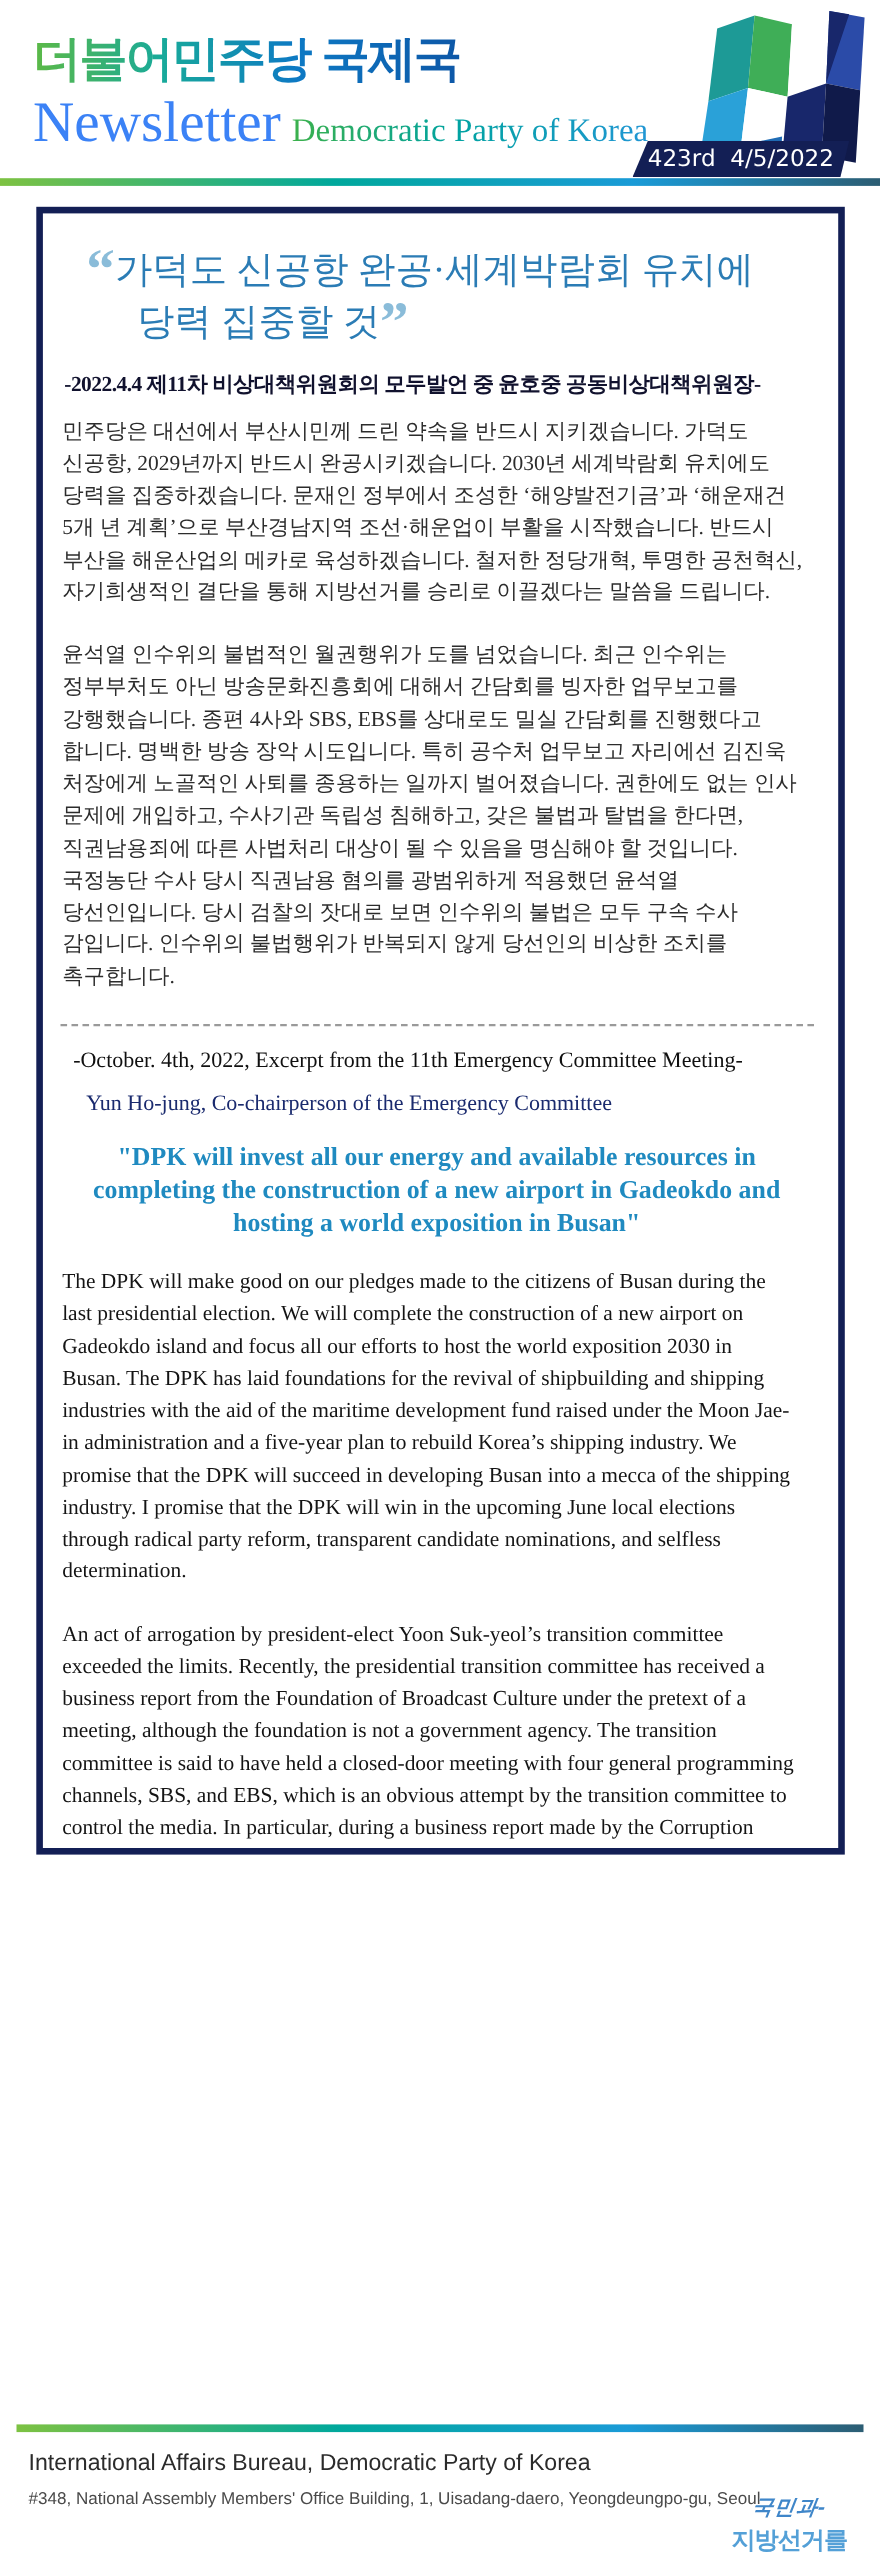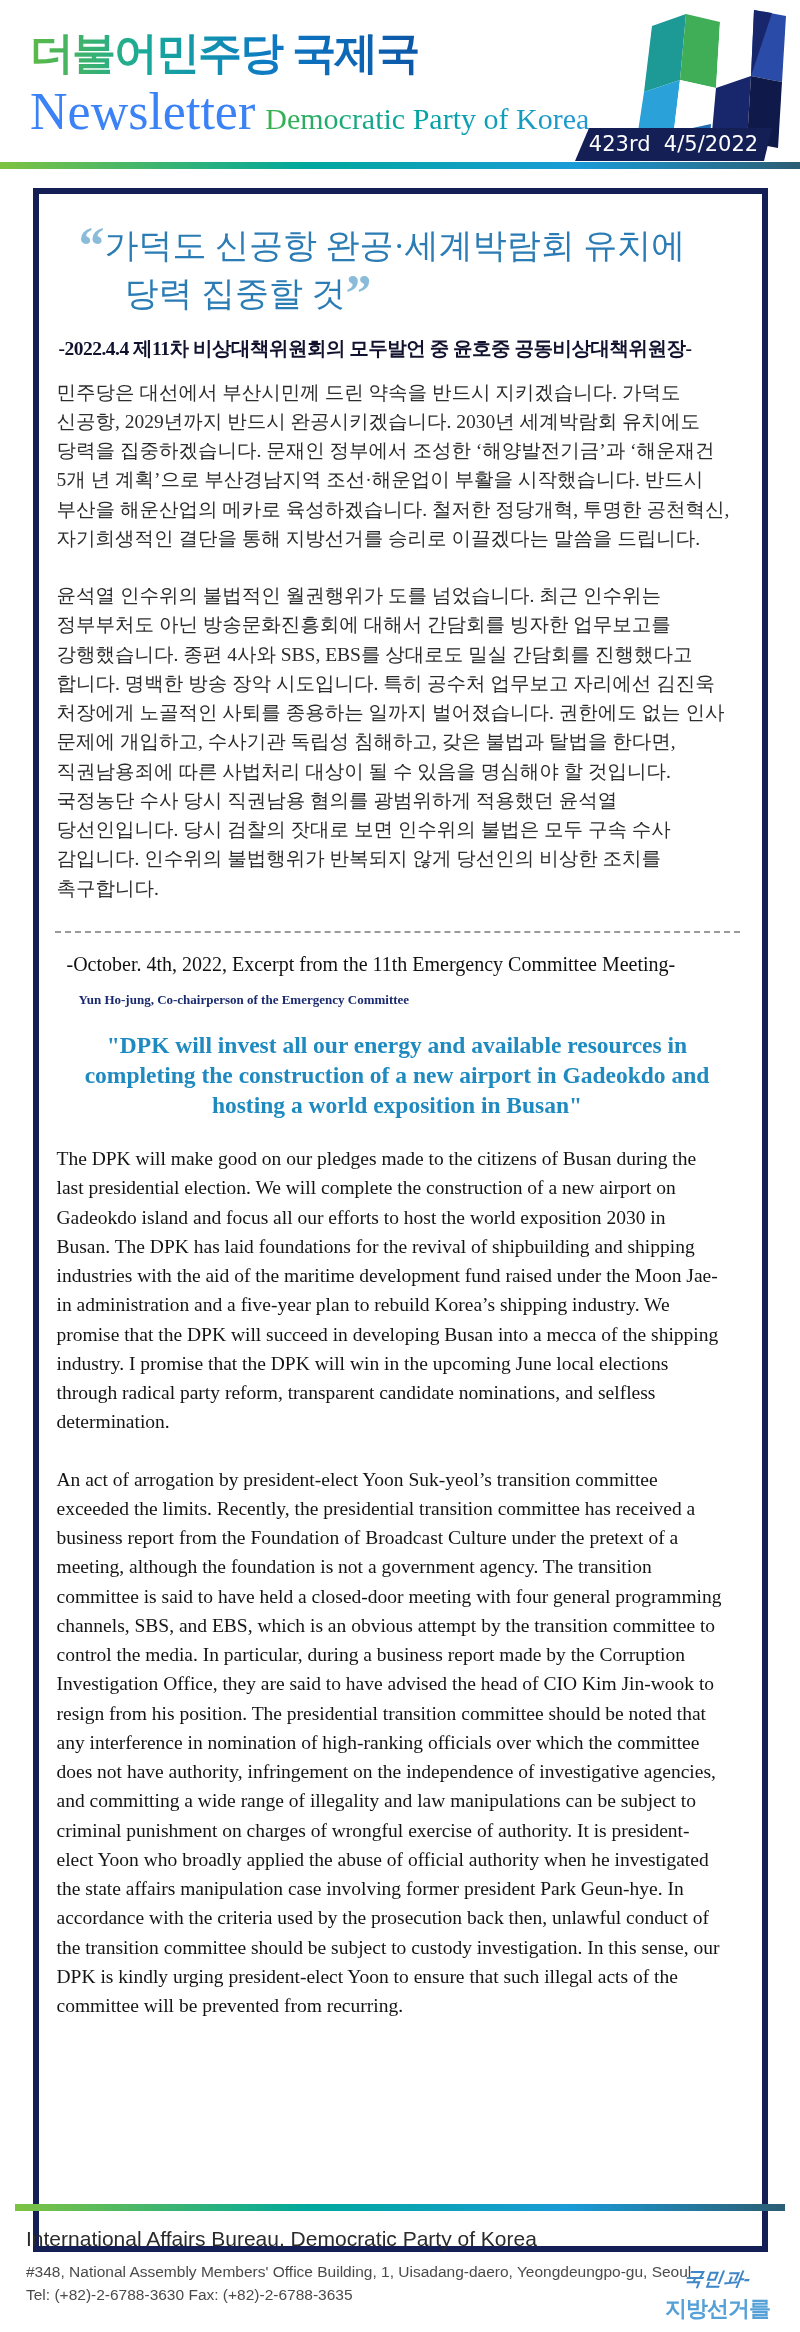--- a/index.html
+++ b/index.html
@@ -32,41 +32,41 @@
     font-family:"DejaVu Sans", sans-serif;font-size:21px;line-height:33px;
     text-align:center;white-space:pre;
     clip-path:polygon(14px 0, 100% 0, calc(100% - 8px) 100%, 0 100%);
   }
   .header-rule{
     position:absolute;left:0;right:0;top:162px;height:7px;
     background:linear-gradient(90deg,#7dc242 0%,#00a89c 38%,#1a9bd7 72%,#2c5d73 100%);
   }
   
   .article-box{
-    box-sizing:border-box;width:735px;height:2064px;margin:18px auto 0;
+    box-sizing:border-box;width:735px;height:1498px;margin:18px auto 0;
     border:6px solid #131f55;background:#fff;
     padding:24px 22px 26px 16px;overflow:hidden;
   }
   .k-title{
     margin:4px 0 16px 24px;color:#2b7cb5;font-size:34px;line-height:1.42;
     font-weight:normal;word-break:keep-all;
   }
   .k-title .q{color:#8abcd9;font-size:52px;font-weight:bold;line-height:0;vertical-align:-6px;}
   .k-title .l2{display:block;padding-left:46px;}
   .k-attr{
     margin:14px 0 16px 4px;color:#11122e;font-size:19.5px;font-weight:600;letter-spacing:-0.5px;
     word-break:keep-all;
   }
   .k-para{
     margin:0 0 28px 2px;color:#2c2c2c;font-size:19.5px;line-height:1.5;
     word-break:keep-all;
   }
   .dash-divider{border:none;border-top:2px dashed #9a9a9a;margin:10px 0 20px;}
   .e-attr{margin:0 0 2px 12px;color:#101010;font-size:20px;}
-  .e-speaker{margin:16px 0 10px 24px;color:#1a2a6e;font-size:13px;font-weight:bold;}
+  .e-speaker{margin:16px 0 10px 24px;color:#1a2a6e;font-size:20px;font-weight:normal;}
   .e-headline{
     margin:22px 6px 24px;text-align:center;color:#1f8ac0;
     font-size:23.5px;font-weight:bold;line-height:1.28;
   }
   .e-para{margin:0 16px 28px 2px;color:#141414;font-size:19.5px;line-height:1.5;}
   
   .footer{position:absolute;left:0;right:0;top:2204px;height:128px;border-radius:32px;}
   .footer-rule{
     height:7px;margin:0 15px;
     background:linear-gradient(90deg,#7dc242 0%,#00a89c 38%,#1a9bd7 72%,#2c5d73 100%);
@@ -132,18 +132,17 @@
   <div class="e-speaker">Yun Ho-jung, Co-chairperson of the Emergency Committee</div>
   <div class="e-headline">"DPK will invest all our energy and available resources in completing the construction of a new airport in Gadeokdo and hosting a world exposition in Busan"</div>
   <p class="e-para">The DPK will make good on our pledges made to the citizens of Busan during the last presidential election. We will complete the construction of a new airport on Gadeokdo island and focus all our efforts to host the world exposition 2030 in Busan. The DPK has laid foundations for the revival of shipbuilding and shipping industries with the aid of the maritime development fund raised under the Moon Jae-in administration and a five-year plan to rebuild Korea’s shipping industry. We promise that the DPK will succeed in developing Busan into a mecca of the shipping industry. I promise that the DPK will win in the upcoming June local elections through radical party reform, transparent candidate nominations, and selfless determination.</p>
   <p class="e-para">An act of arrogation by president-elect Yoon Suk-yeol’s transition committee exceeded the limits. Recently, the presidential transition committee has received a business report from the Foundation of Broadcast Culture under the pretext of a meeting, although the foundation is not a government agency. The transition committee is said to have held a closed-door meeting with four general programming channels, SBS, and EBS, which is an obvious attempt by the transition committee to control the media. In particular, during a business report made by the Corruption Investigation Office, they are said to have advised the head of CIO Kim Jin-wook to resign from his position. The presidential transition committee should be noted that any interference in nomination of high-ranking officials over which the committee does not have authority, infringement on the independence of investigative agencies, and committing a wide range of illegality and law manipulations can be subject to criminal punishment on charges of wrongful exercise of authority. It is president-elect Yoon who broadly applied the abuse of official authority when he investigated the state affairs manipulation case involving former president Park Geun-hye. In accordance with the criteria used by the prosecution back then, unlawful conduct of the transition committee should be subject to custody investigation. In this sense, our DPK is kindly urging president-elect Yoon to ensure that such illegal acts of the committee will be prevented from recurring.</p>
 </div>
 
 <div class="footer">
   <div class="footer-rule"></div>
   <div class="footer-bureau">International Affairs Bureau, Democratic Party of Korea</div>
   <div class="footer-address">#348, National Assembly Members' Office Building, 1, Uisadang-daero, Yeongdeungpo-gu, Seoul</div>
-  <div class="footer-contact">Tel: (+82)-2-6788-3630 Fax: (+82)-2-6788-3635</div>
   <div class="party-logo">
     <span class="logo-script">국민과-</span>
     <span class="logo-wordmark">지방선거를</span>
   </div>
 </div>
 
 </body></html>

